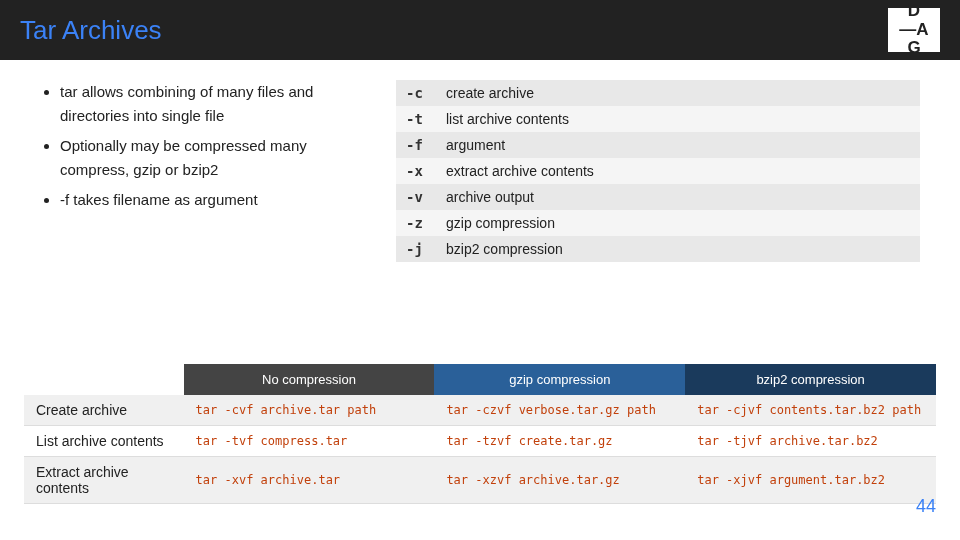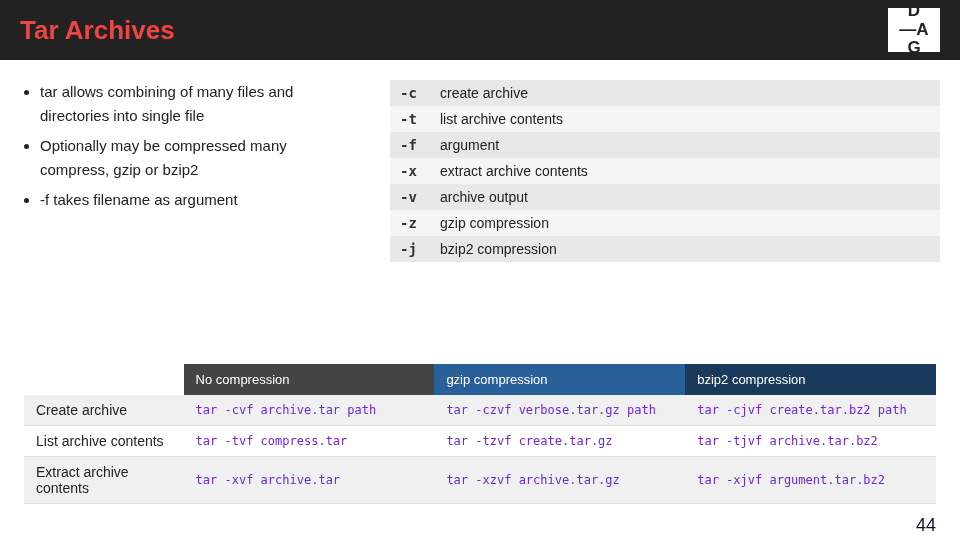--- a/index.html
+++ b/index.html
@@ -17,22 +17,22 @@
       background: #222;
       color: #fff;
       padding: 10px 20px;
       display: flex;
       align-items: center;
       justify-content: space-between;
       height: 60px;
     }
     #header h1 {
       font-size: 26px;
-      font-weight: bold;
-      color: #ef4444;
+      font-weight: normal;
+      color: #3b82f6;
     }
 
     
     .logo-box {
       background: #fff;
       width: 52px;
       height: 44px;
       display: flex;
       align-items: center;
       justify-content: center;
@@ -44,22 +44,22 @@
     }
     .logo-box .logo-text {
       font-size: 17px;
       font-weight: bold;
       color: #222;
     }
 
     
     #main {
       display: flex;
-      padding: 20px 20px;
-      gap: 30px;
+      padding: 20px 40px;
+      gap: 16px;
       height: calc(540px - 60px - 36px);
     }
 
     
     #left {
       width: 340px;
       flex-shrink: 0;
     }
 
     #left ul {
@@ -114,21 +114,21 @@
     }
 
     .comparison-table {
       width: 100%;
       border-collapse: collapse;
       font-size: 13px;
     }
 
     .comparison-table thead tr th {
       padding: 8px 12px;
-      text-align: left;
+      text-align: center;
       font-weight: normal;
     }
 
     .comparison-table thead tr th:first-child {
       background: transparent;
       color: transparent;
     }
 
     .comparison-table thead tr th:nth-child(2) {
       background: #444;
@@ -163,30 +163,30 @@
     .comparison-table tbody tr td:first-child {
       font-weight: normal;
       font-size: 14px;
       color: #222;
       width: 140px;
     }
 
     .comparison-table tbody tr td:not(:first-child) {
       font-family: monospace;
       font-size: 12px;
-      color: #6d28d9;
+      color: #c2410c;
     }
 
     
     #page-num {
       position: absolute;
-      bottom: 4px;
+      bottom: 23px;
       right: 24px;
       font-size: 18px;
-      color: #0f172a;
+      color: #3b82f6;
       margin-left: 16px;
     }
   </style>
 </head>
 <body>
 
 <div id="header">
   <h1>Tar Archives</h1>
   <div class="logo-box">
     <span class="logo-text">D<br>—A<br>G</span>
@@ -254,21 +254,21 @@
           <th>No compression</th>
           <th>gzip compression</th>
           <th>bzip2 compression</th>
         </tr>
       </thead>
     <tbody id="comparison-tbody">
         <tr>
       <td>Create archive</td>
       <td>tar -cvf archive.tar path</td>
       <td>tar -czvf verbose.tar.gz path</td>
-      <td>tar -cjvf create.tar.bz2 path</td>
+      <td>tar -cjvf contents.tar.bz2 path</td>
     </tr>
         <tr>
       <td>List archive contents</td>
       <td>tar -tvf compress.tar</td>
       <td>tar -tzvf create.tar.gz</td>
       <td>tar -tjvf archive.tar.bz2</td>
     </tr>
         <tr>
       <td>Extract archive contents</td>
       <td>tar -xvf archive.tar</td>

